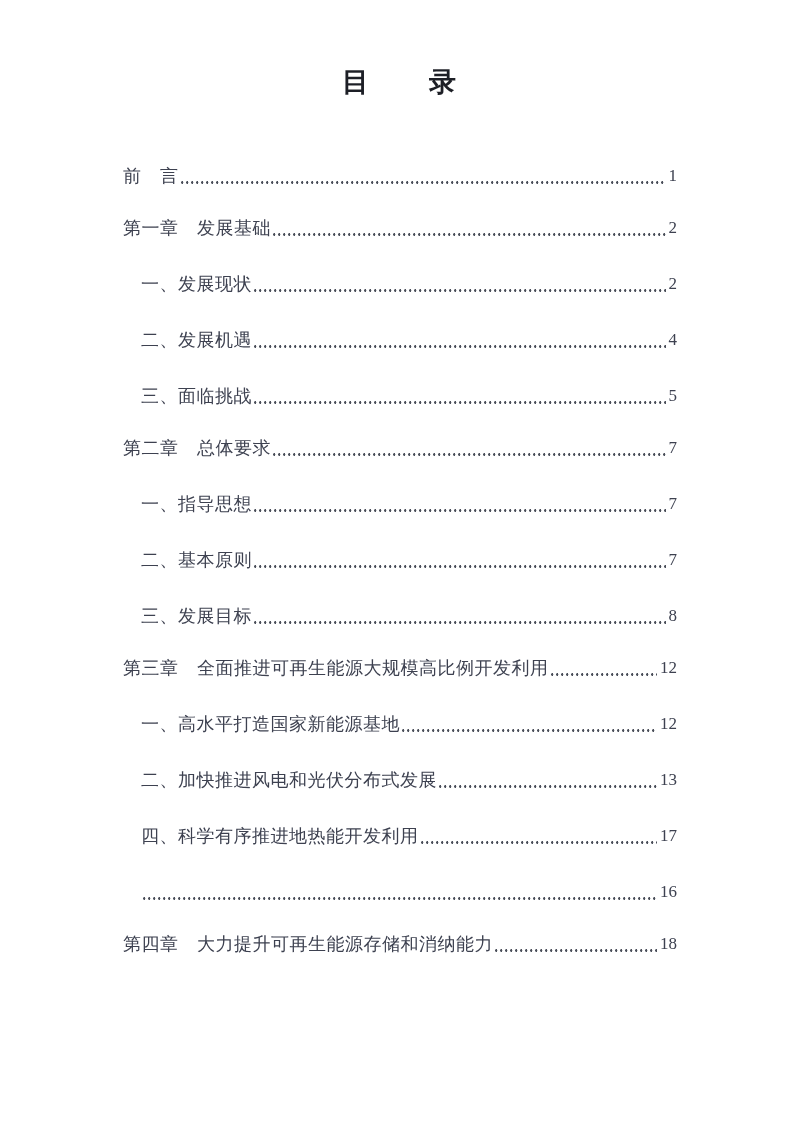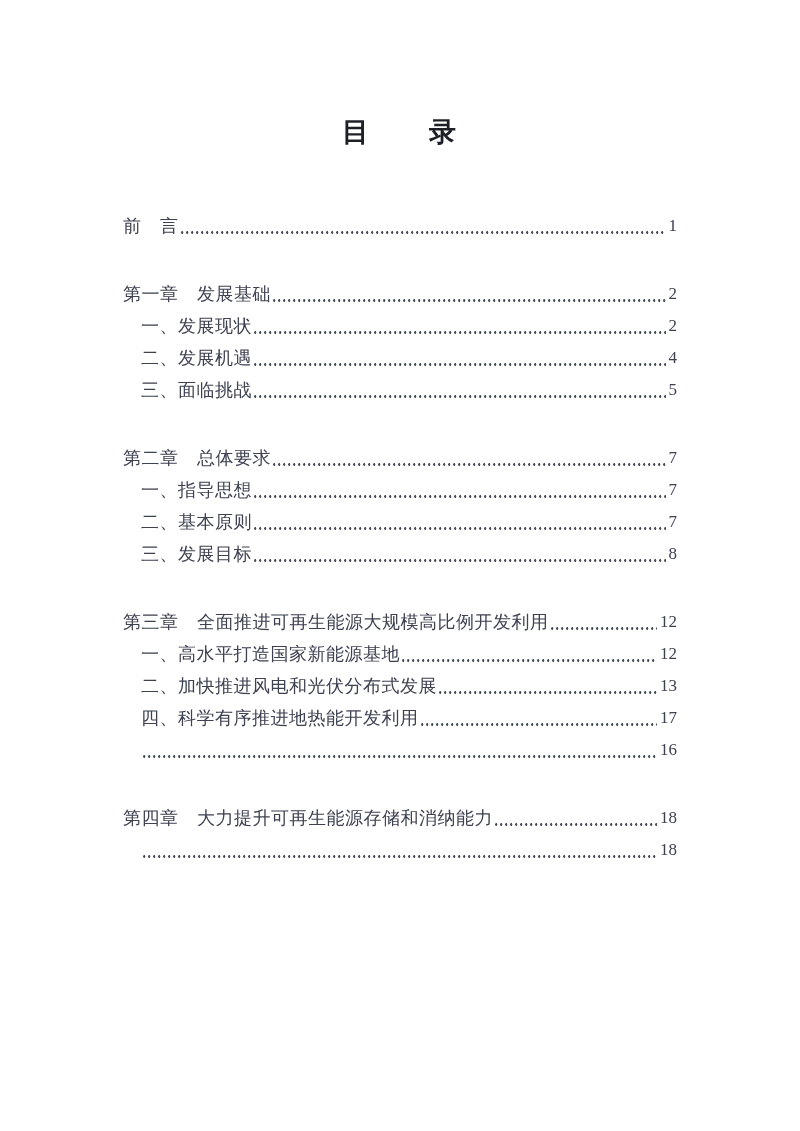--- a/index.html
+++ b/index.html
@@ -12,21 +12,21 @@
   html, body {
     background: #ffffff;
     font-family: "Liberation Serif", "DejaVu Serif", serif;
   }
   .page {
     position: relative;
     width: 800px;
     height: 994px;
     margin: 0 auto;
     background: var(--c-background);
-    padding: 117px 123px 0 123px;
+    padding: 67px 123px 0 123px;
     overflow: hidden;
   }
   .doc-title {
     text-align: center;
     font-size: 27px;
     line-height: 30px;
     font-weight: bold;
     color: var(--c-title);
     letter-spacing: 2px;
     white-space: pre;
@@ -35,22 +35,22 @@
     margin-top: 69px;
     width: 554px;
   }
   .toc-row {
     display: flex;
     align-items: flex-start;
     font-size: 18px;
     line-height: 20px;
     color: var(--c-text);
   }
-  .toc-row.chapter { margin-top: 48px; }
-  .toc-row.section { margin-top: 12px; margin-left: 18px; }
+  .toc-row.chapter { margin-top: 32px; }
+  .toc-row.section { margin-top: 36px; margin-left: 18px; }
   .toc-row:first-child { margin-top: 0; }
   .toc-label {
     white-space: pre;
     flex: 0 0 auto;
     letter-spacing: 0.5px;
   }
   .toc-leader {
     flex: 1 1 auto;
     align-self: flex-end;
     height: 6px;

